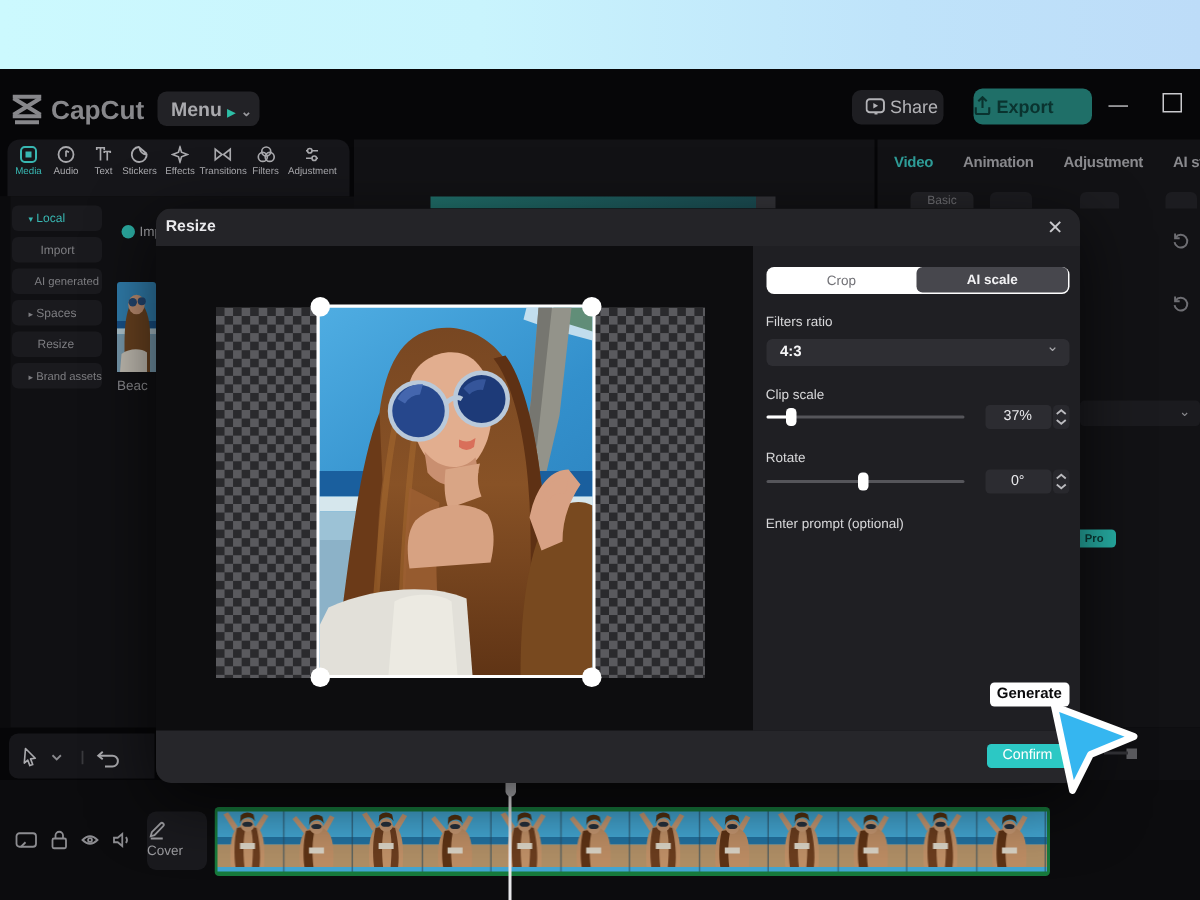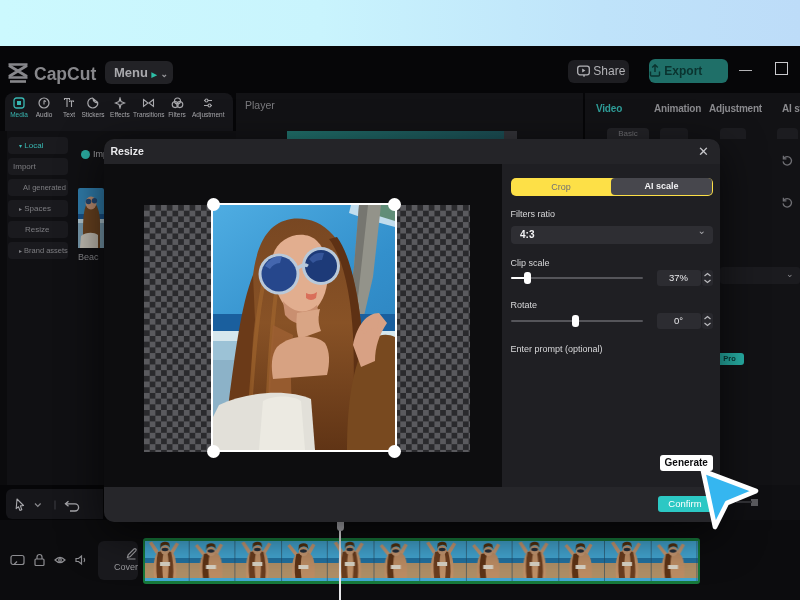--- a/index.html
+++ b/index.html
@@ -32,21 +32,21 @@
   
   .rtab { top:103px; white-space:nowrap; font-size:10px; font-weight:bold; letter-spacing:-0.2px; color:#8a8a8e; }
   
   #modal { left:103.5px; top:138.5px; width:616px; height:383px; border-radius:10px;
     background:#0d0d0f; box-shadow:0 12px 44px rgba(0,0,0,.65); overflow:hidden; }
   #mhead { left:0; top:0; width:616px; height:25px; background:#242428;
     color:#e9e9ec; font-size:10.5px; font-weight:bold; line-height:25px; padding-left:7px; }
   #mclose { left:592px; top:5px; width:16px; height:16px; color:#c9c9cd; font-size:13px; line-height:16px; text-align:center; }
   #mside { left:398px; top:25px; width:218px; height:323px; background:#1f1f23; }
   #mfoot { left:0; top:348px; width:616px; height:35px; background:#26262a; }
-  #tabwrap { left:407.5px; top:39px; width:202px; height:18px; background:#fde047; border-radius:5px; }
+  #tabwrap { left:407.5px; top:39px; width:202px; height:18px; background:#ffffff; border-radius:5px; }
   #tabai { left:100px; top:0.5px; width:101px; height:17px; background:#47474d; border-radius:4px;
     color:#f2f2f4; font-size:9px; font-weight:bold; text-align:center; line-height:17px; }
   #tabcrop { left:0; top:0; width:100px; height:18px; color:#717176; font-size:9px; text-align:center; line-height:18px; }
   .mlabel { color:#d8d8da; font-size:9px; }
   #aspectdd { left:407.5px; top:87px; width:202px; height:18px; background:#2e2e33; border-radius:4px;
     color:#f5f5f7; font-size:10px; font-weight:bold; line-height:18px; padding-left:9px; }
   .valbox { width:44px; height:16px; background:#2c2c31; border-radius:3px;
     color:#e9e9ec; font-size:9.5px; text-align:center; line-height:16px; }
   .stepper { width:11px; height:16px; background:#28282d; border-radius:3px; }
   .track { height:2px; background:#55555a; border-radius:1px; }
@@ -58,21 +58,21 @@
   #confirmbtn { left:554px; top:9.5px; width:55px; height:15.5px; background:#2cc8c4; border-radius:3px;
     color:#fff; font-size:9.5px; text-align:center; line-height:15px; }
   
   #checker { left:40px; top:66.5px; width:326px; height:247px;
     background:repeating-conic-gradient(#5a5a5e 0% 25%, #2a2a2d 0% 50%); background-size:11.4px 11.4px; }
   #photo { left:107.5px; top:64px; width:186px; height:249px; background:#fff; }
   .handle { width:13px; height:13px; background:#fff; border-radius:50%; }
   
   #timeline { left:0; top:520px; width:800px; height:80px; background:#0c0c0e; }
   #coverbtn { left:98px; top:541px; width:40px; height:39px; background:#1a1a1e; border-radius:6px;
-    color:#9b9b9f; font-size:9px; text-align:right; }
+    color:#9b9b9f; font-size:9px; text-align:left; }
   #clip { left:143px; top:538px; width:557px; height:46px; }
   #playhead { left:339px; top:520px; width:2px; height:80px; background:#e8e8ea; }
   #phhead { left:336.5px; top:518px; width:7px; height:13px; background:#b9b9be; border-radius:3.5px; }
 </style>
 </head>
 <body>
 <div id="stage">
   <div id="topstrip" class="abs"></div>
 
   <svg id="logo" class="abs" viewBox="0 0 165 24">
@@ -95,27 +95,26 @@
       </svg> Export</div>
   <div class="abs winbtn" style="left:739px;top:62px;width:16px;font-size:13px;">—</div>
   <div class="abs winbtn" style="left:775px;top:62px;width:13px;height:13px;border:1.5px solid #c9c9cd;"></div>
 
   <div id="toolbar" class="abs"></div>
   <div id="playerpanel" class="abs"></div>
   <div id="rightpanel" class="abs"></div>
   <div id="leftpanel" class="abs"></div>
   <div class="abs" style="left:0;top:131px;width:7px;height:354px;background:#0b0b0d;"></div>
 
-  <div class="abs" style="left:236px;top:99px;width:347px;height:22px;color:#7b7b7f;font-size:10.5px;padding-left:9px;">Player</div>
 
   <div class="abs" style="left:287px;top:131px;width:217px;height:8px;background:linear-gradient(90deg,#20706b,#1b4d53);"></div>
   <div class="abs" style="left:504px;top:131px;width:13px;height:8px;background:#333338;"></div>
 
   <div class="rtab abs" style="left:596px;color:#2f9e99;">Video</div>
-  <div class="rtab abs" style="left:642px;margin-left:12px;">Animation</div>
+  <div class="rtab abs" style="left:642px;">Animation</div>
   <div class="rtab abs" style="left:709px;">Adjustment</div>
   <div class="rtab abs" style="left:782px;">AI st</div>
   <div class="abs" style="left:607px;top:128px;width:42px;height:11px;background:#232327;border-radius:4px 4px 0 0;color:#6e6e72;font-size:8px;text-align:center;line-height:11px;">Basic</div>
   <div class="abs" style="left:660px;top:128px;width:28px;height:11px;background:#1c1c20;border-radius:4px 4px 0 0;"></div>
   <div class="abs" style="left:720px;top:128px;width:26px;height:11px;background:#1c1c20;border-radius:4px 4px 0 0;"></div>
   <div class="abs" style="left:777px;top:128px;width:21px;height:11px;background:#1c1c20;border-radius:4px 4px 0 0;"></div>
 
   <svg class="abs" style="left:781px;top:155px;" width="12" height="12" viewBox="0 0 13 13">
     <path d="M3 3.6 A4.6 4.6 0 1 1 2.2 6.9" fill="none" stroke="#6e6e73" stroke-width="1.4"></path>
     <path d="M2.6 0.8 L2.6 4.1 L5.9 4.1" fill="none" stroke="#6e6e73" stroke-width="1.4"></path>
@@ -177,21 +176,21 @@
   <div class="tbicon abs" style="left:192px;width:32px;">
       <svg width="12" height="12" viewBox="0 0 12 12">
         <path d="M2 3.5 h8 M2 8.5 h8" stroke="#a9a9ad" stroke-width="1.1"></path>
         <circle cx="4.5" cy="3.5" r="1.5" fill="#16161a" stroke="#a9a9ad" stroke-width="1.1"></circle>
         <circle cx="7.5" cy="8.5" r="1.5" fill="#16161a" stroke="#a9a9ad" stroke-width="1.1"></circle>
       </svg>
       <span class="lbl">Adjustment</span>
     </div>
 
   <div class="menuitem abs" style="top:137px;color:#38b7b2;"><span style="font-size:6px;">▾</span> Local</div>
-  <div class="menuitem abs" style="top:158px;padding-left:5px;">Import</div>
+  <div class="menuitem abs" style="top:158px;padding-left:19px;">Import</div>
   <div class="menuitem abs" style="top:179px;padding-left:15px;font-size:7.5px;">AI generated</div>
   <div class="menuitem abs" style="top:200px;"><span style="font-size:6px;">▸</span> Spaces</div>
   <div class="menuitem abs" style="top:221px;padding-left:17px;">Resize</div>
   <div class="menuitem abs" style="top:242px;font-size:7.5px;"><span style="font-size:6px;">▸</span> Brand assets</div>
 
   <div class="abs" style="left:81px;top:150px;width:9px;height:9px;border-radius:50%;background:#2aa89e;"></div>
   <div class="abs" style="left:93px;top:149px;color:#9a9a9e;font-size:9px;">Imp</div>
   <svg class="abs" style="left:78px;top:188px;" width="26" height="60" viewBox="0 0 26 60">
     <rect width="26" height="60" rx="2" fill="#2f7aa8"></rect>
     <rect y="26" width="26" height="5" fill="#174f84"></rect>

